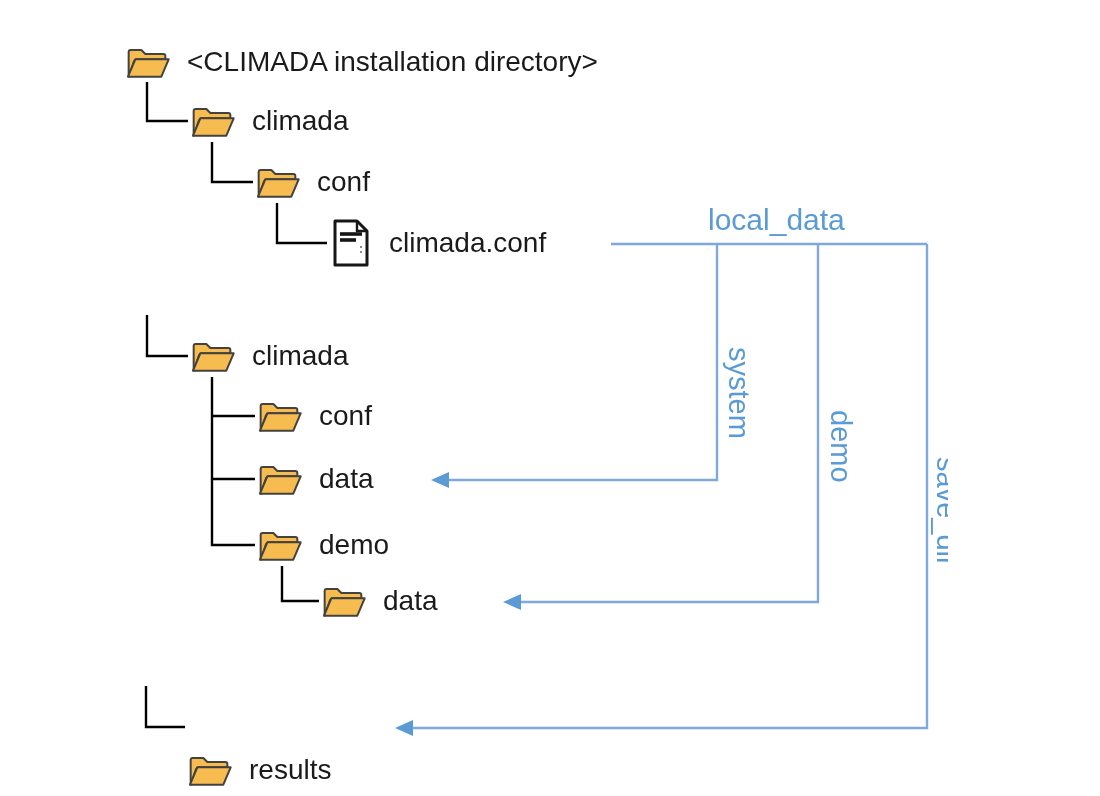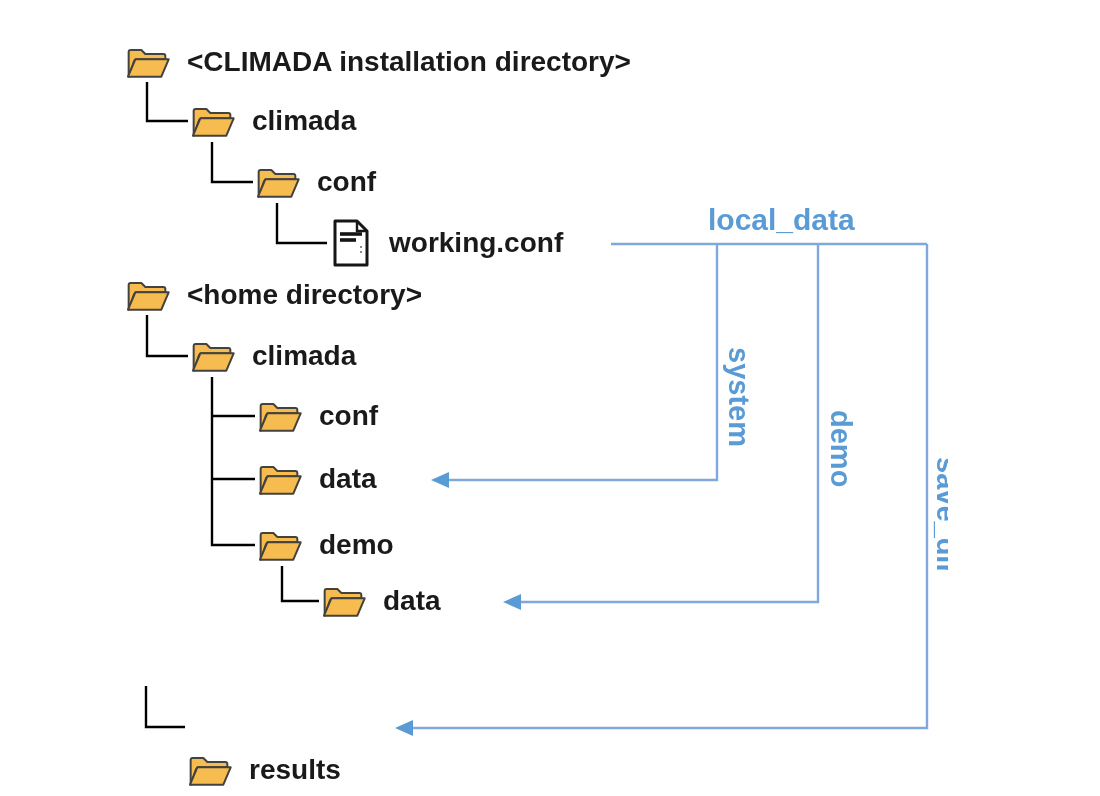--- a/index.html
+++ b/index.html
@@ -17,21 +17,20 @@
     --file-fill: #ffffff;
     --file-edge: #161616;
   }
   #canvas {
     position: relative;
     width: 948px;
     height: 796px;
     background: #ffffff;
     overflow: hidden;
     font-family: "Liberation Sans", "DejaVu Sans", sans-serif;
-    font-weight: bold;
   }
   #lines-layer {
     position: absolute;
     left: 0; top: 0;
     width: 1100px;
     height: 796px;
   }
   .node {
     position: absolute;
     display: flex;
@@ -142,27 +141,21 @@
   <div class="node" style="left:256px; top:182px">
     <svg class="icon-folder" viewBox="0 0 66 54">
         <use href="#sym-folder"></use>
       </svg>
     <span class="label">conf</span>
   </div>
   <div class="node" style="left:331px; top:243px">
     <svg class="icon-file" viewBox="0 0 40 50">
         <use href="#sym-file"></use>
       </svg>
-    <span class="label">working.conf</span>
-  </div>
-  <div class="node" style="left:126px; top:295px">
-    <svg class="icon-folder" viewBox="0 0 66 54">
-        <use href="#sym-folder"></use>
-      </svg>
-    <span class="label">&lt;home directory&gt;</span>
+    <span class="label">climada.conf</span>
   </div>
   <div class="node" style="left:191px; top:356px">
     <svg class="icon-folder" viewBox="0 0 66 54">
         <use href="#sym-folder"></use>
       </svg>
     <span class="label">climada</span>
   </div>
   <div class="node" style="left:258px; top:416px">
     <svg class="icon-folder" viewBox="0 0 66 54">
         <use href="#sym-folder"></use>

